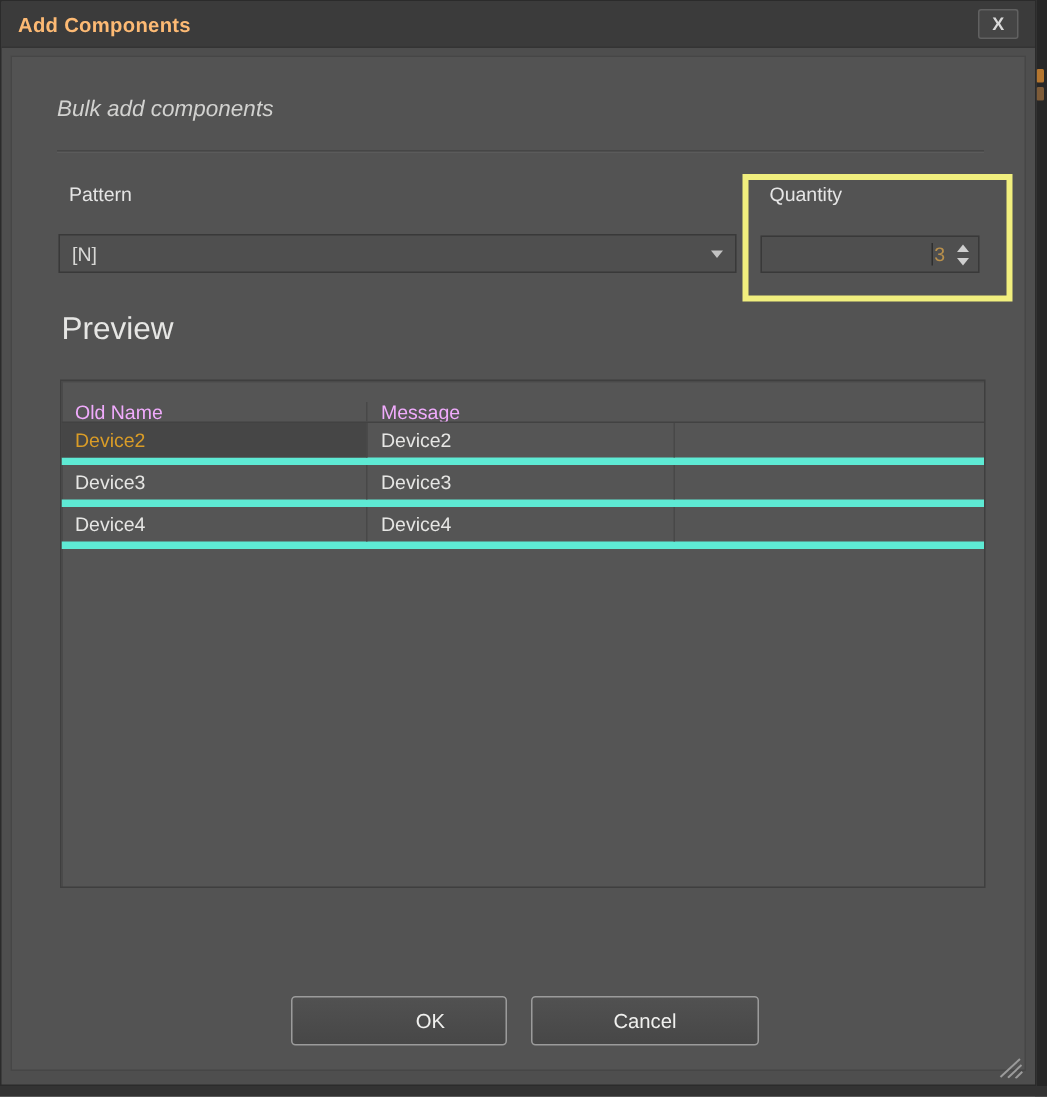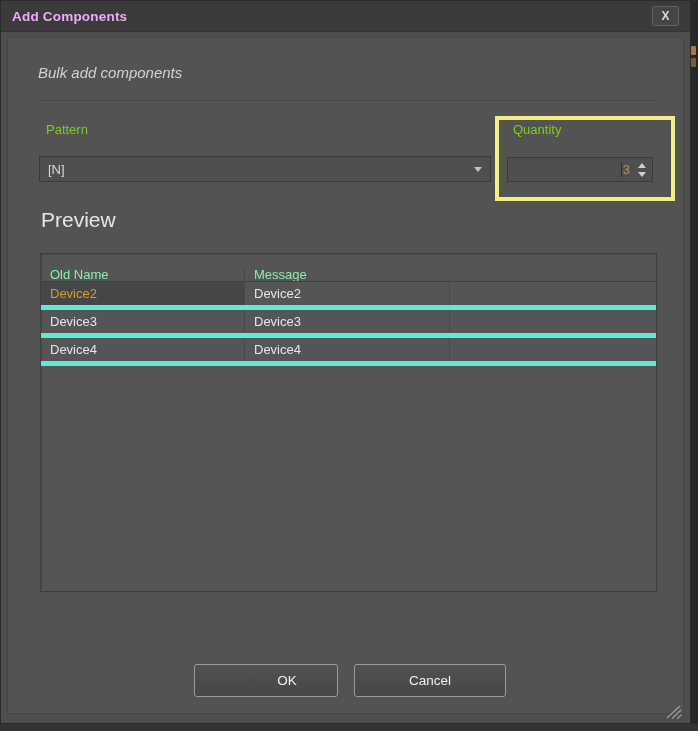--- a/index.html
+++ b/index.html
@@ -21,39 +21,39 @@
   .window {
     position:absolute; left:0; top:0; width:691px; height:724px;
     background:#4e4e4e; border:1px solid #2b2b2b;
   }
   .titlebar {
     position:absolute; left:0; top:0; right:0; height:31px;
     background:var(--titlebar, #3b3b3b);
     display:flex; align-items:center; padding:0 11px;
     border-bottom:1px solid #343434;
   }
-  .title { font-size:13.5px; font-weight:bold; color:#f0abfc; letter-spacing:.2px; }
+  .title { font-size:13.5px; font-weight:bold; color:#fdba74; letter-spacing:.2px; }
   .close-btn {
     margin-left:auto; width:27px; height:20px;
     background:#454545; border:1px solid #616161; border-radius:2px;
     color:#d9d9d9; font-family:"Liberation Sans", sans-serif;
     font-size:12px; font-weight:bold; line-height:18px; text-align:center;
     cursor:pointer; padding:0;
   }
   .content {
     position:absolute; left:6px; top:36px; width:677px; height:677px;
     background:var(--content-bg, #535353);
     border:1px solid #464646;
   }
   .subtitle { position:absolute; left:30px; top:26px; font-size:15px; color:#d2d2d0;font-style:italic; }
   .divider {
     position:absolute; left:30px; top:62px; width:618px; height:2px;
     border-top:1px solid #464646; border-bottom:1px solid rgba(255,255,255,0.05);
   }
-  .field-label { position:absolute; font-size:13px; color:#84cc16; }
+  .field-label { position:absolute; font-size:13px; color:#e5e5e5; }
   .pattern-label { left:38px; top:84px; }
   .quantity-label { left:505px; top:84px; }
 
   .combo {
     position:absolute; left:31px; top:118px; width:452px; height:26px;
     background:#4f4f4f; border:1px solid #393939;
     display:flex; align-items:center; padding:0 8px; cursor:pointer;
   }
   .combo-value { font-size:13px; color:#d8d8d6; }
   .combo-arrow {
@@ -78,21 +78,21 @@
 
   .table {
     position:absolute; left:32px; top:215px; width:617px; height:339px;
     background:#555555; border:1px solid #3f3f3f;
     box-shadow:inset 1px 1px 0 rgba(0,0,0,0.12);
     font-size:13px; overflow:hidden;
   }
   .t-header { display:flex; height:28px; border-bottom:1px solid #424242; }
   .t-row { display:flex; height:28px; border-bottom:5px solid #5eead4; cursor:default; }
   .t-cell { display:flex; align-items:center; padding-left:9px; color:#e6e6e4; overflow:hidden; white-space:nowrap; }
-  .t-header .t-cell { color:#86efac;margin-top:14px; }
+  .t-header .t-cell { color:#f0abfc;margin-top:14px; }
   .c1 { width:204px; border-right:1px solid #484848; }
   .c2 { width:205px; border-right:1px solid #484848; }
   .c3 { flex:1; }
   .t-cell.selected { background:#464646; }
   .t-cell.accent { color:var(--accent-orange, #d99c27); }
 
   .btn {
     position:absolute; top:626px; height:33px;
     background:linear-gradient(#515151, #474747);
     border:1px solid #9b9b9b; border-radius:3px;

